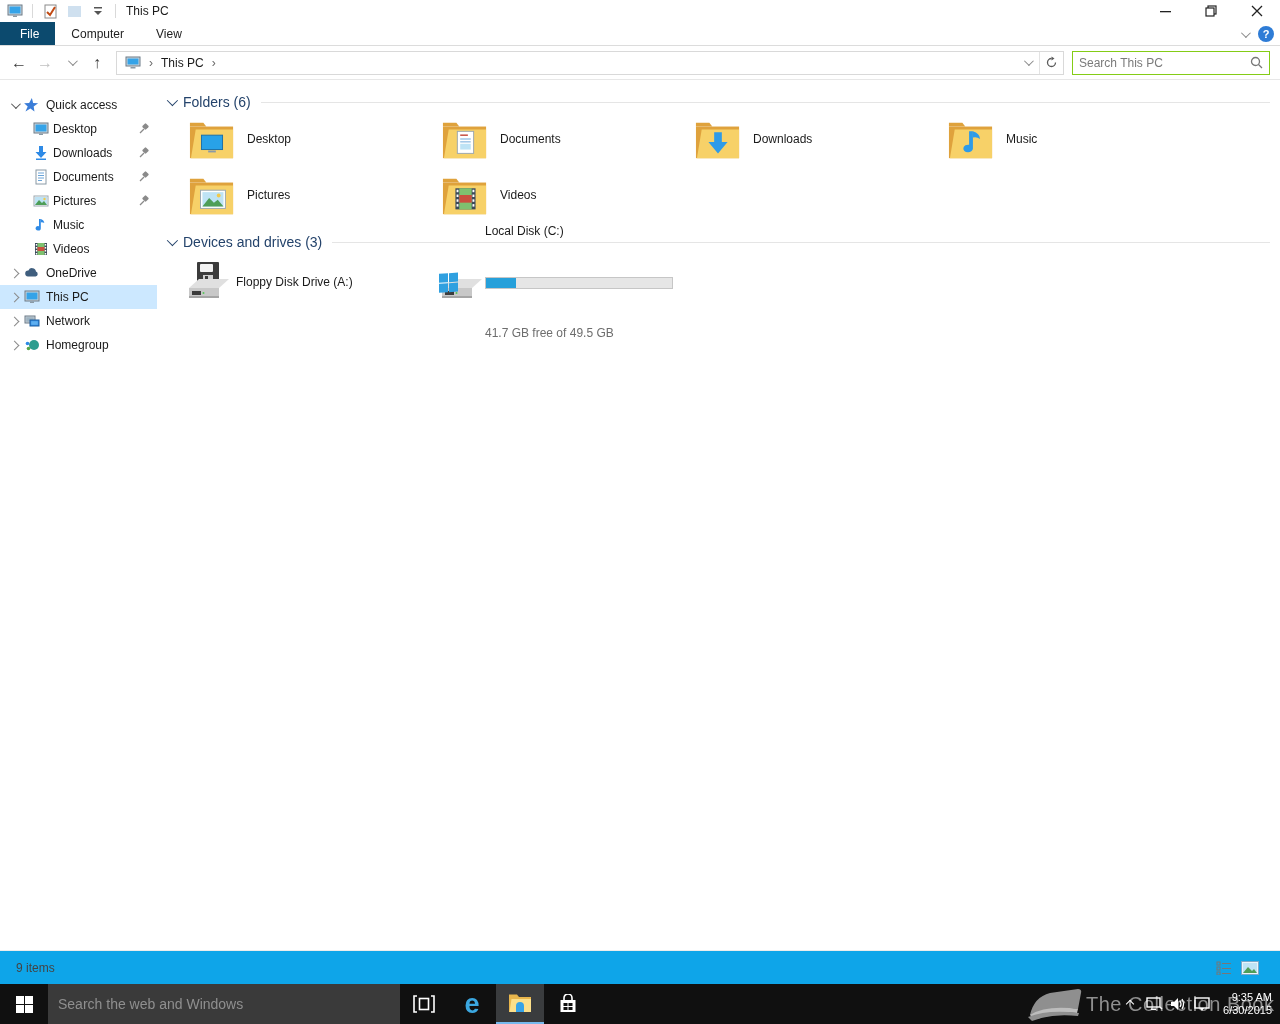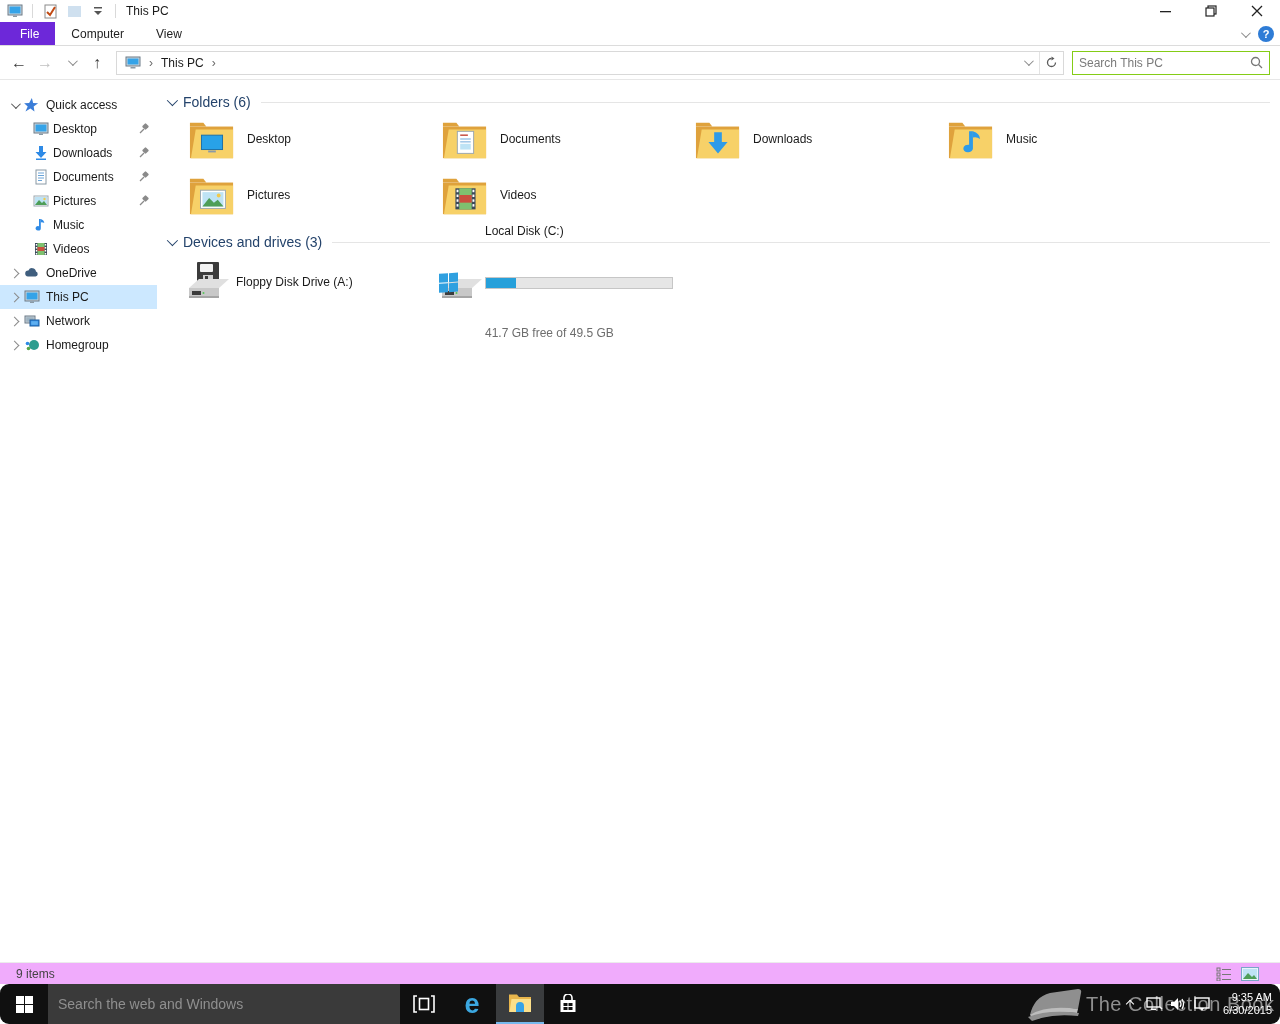--- a/index.html
+++ b/index.html
@@ -14,21 +14,21 @@
   .qat .sep { width:1px; height:14px; background:#d9d9d9; margin:0 2px; }
   .qat-btn { width:18px; height:18px; display:flex; align-items:center; justify-content:center; }
   .win-title { margin-left:8px; font-size:12px; color:#1a1a1a; }
   .win-controls { position:absolute; right:0; top:0; height:22px; display:flex; }
   .win-btn { width:46px; height:22px; display:flex; align-items:center; justify-content:center; color:#222; }
   .win-btn svg { display:block; }
 
   
   .tabrow { position:relative; height:24px; border-bottom:1px solid #dcdcdc; background:#fff; display:flex; align-items:stretch; }
   .tab { padding:0 16px; display:flex; align-items:center; font-size:12px; color:#222; }
-  .tab.active { background:#6d28d9; color:#fff;padding-left:20px; }
+  .tab.active { background:#0c4a6e; color:#fff;padding-left:20px; }
   .ribbon-right { position:absolute; right:6px; top:0; height:24px; display:flex; align-items:center; gap:10px; }
   .help-circle { width:16px; height:16px; border-radius:50%; background:#2E7CD6; color:#fff; font-size:11px; font-weight:bold; display:flex; align-items:center; justify-content:center; }
 
   .chev { display:inline-block; width:7px; height:7px; border-right:1.5px solid #8a8a8a; border-bottom:1.5px solid #8a8a8a; }
   .chev.down { transform:rotate(45deg) translateY(-2px); }
   .chev.up { transform:rotate(225deg); }
   .chev.right { transform:rotate(-45deg); }
 
   
   .addrrow { height:34px; display:flex; align-items:center; border-bottom:1px solid #e7e7e7; background:#fff; }
@@ -69,27 +69,27 @@
   .dtile { width:253px; height:54px; display:flex; align-items:center; margin-top:4px; }
   .dtile .dicon { width:46px; height:42px; flex:0 0 46px; }
   .dtile .dlabel { margin-left:6px; }
   .disk-info { margin-left:2px; display:flex; flex-direction:column;gap:35px; }
   .disk-info .dname { height:16px; }
   .capacity-track { width:188px; height:12px; background:#e6e6e6; border:1px solid #c6c6c6; margin-top:2px; }
   .capacity-fill { height:100%; background:#26A0DA; width:16%; }
   .free-text { margin-top:2px; color:#6d6d6d; }
 
   
-  .statusbar { position:absolute; left:0; right:0; bottom:0; height:22px; border-top:1px solid #ececec; display:flex; align-items:center; padding:0 8px; background:#f0abfc; }
+  .statusbar { position:absolute; left:0; right:0; bottom:0; height:34px; border-top:1px solid #ececec; display:flex; align-items:center; padding:0 8px; background:#0ea5e9; }
   .status-count { margin-left:8px; color:#444; }
   .view-toggles { margin-left:auto; display:flex; gap:6px; padding-right:12px; }
   .vbtn { width:20px; height:18px; display:flex; align-items:center; justify-content:center; }
 
   
-  .taskbar { position:absolute; left:0; bottom:0; width:1280px; height:40px; background:#101010; display:flex; align-items:stretch;border-radius:9px; }
+  .taskbar { position:absolute; left:0; bottom:0; width:1280px; height:40px; background:#101010; display:flex; align-items:stretch; }
   .tb-btn { width:48px; display:flex; align-items:center; justify-content:center; }
   .tb-search { width:352px; background:#3a3a3a; display:flex; align-items:center; padding-left:10px; }
   .tb-search input { background:transparent; border:0; outline:0; color:#c9c9c9; font-family:"Liberation Sans",sans-serif; font-size:14px; width:100%; }
   .tb-search input::placeholder { color:#8f8f8f; }
   .tb-btn.active { background:#3a3c3e; border-bottom:2px solid #76B9ED; }
   .tray { position:absolute; right:0; top:0; height:40px; display:flex; align-items:center; z-index:2; }
   .tray-icon { width:24px; height:40px; display:flex; align-items:center; justify-content:center; }
   .clock { width:66px; text-align:right; color:#fff; font-size:11px; line-height:13px; padding-right:8px; }
   .watermark { position:absolute; left:1024px; top:0; height:40px; display:flex; align-items:center; z-index:1; pointer-events:none; color:#8f8f8f; }
   .watermark .wm-text { font-size:20px; letter-spacing:0.5px; white-space:nowrap; }

